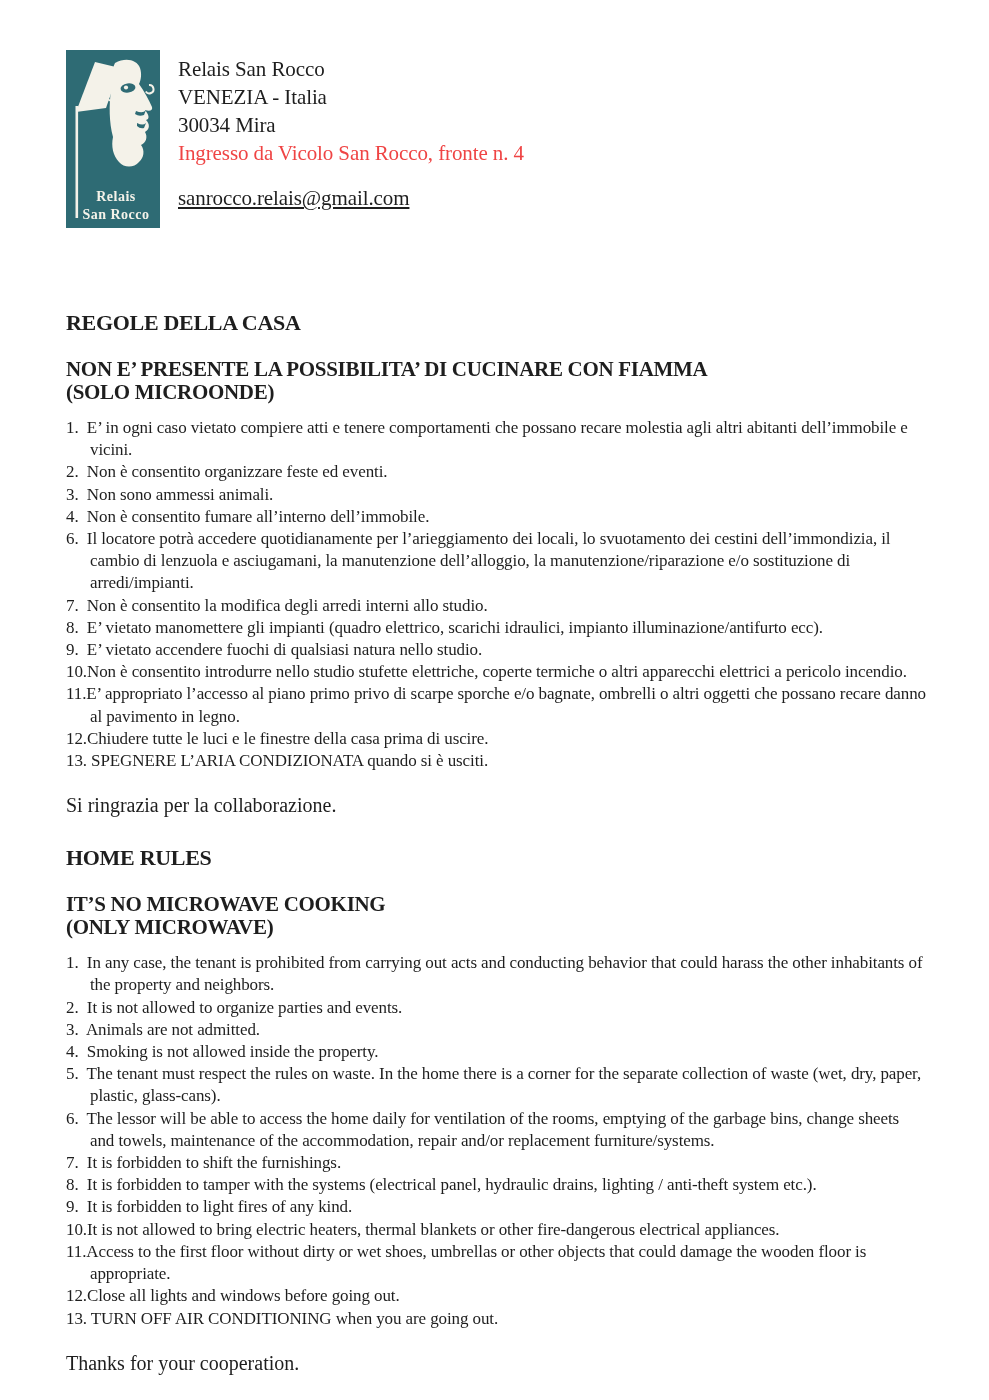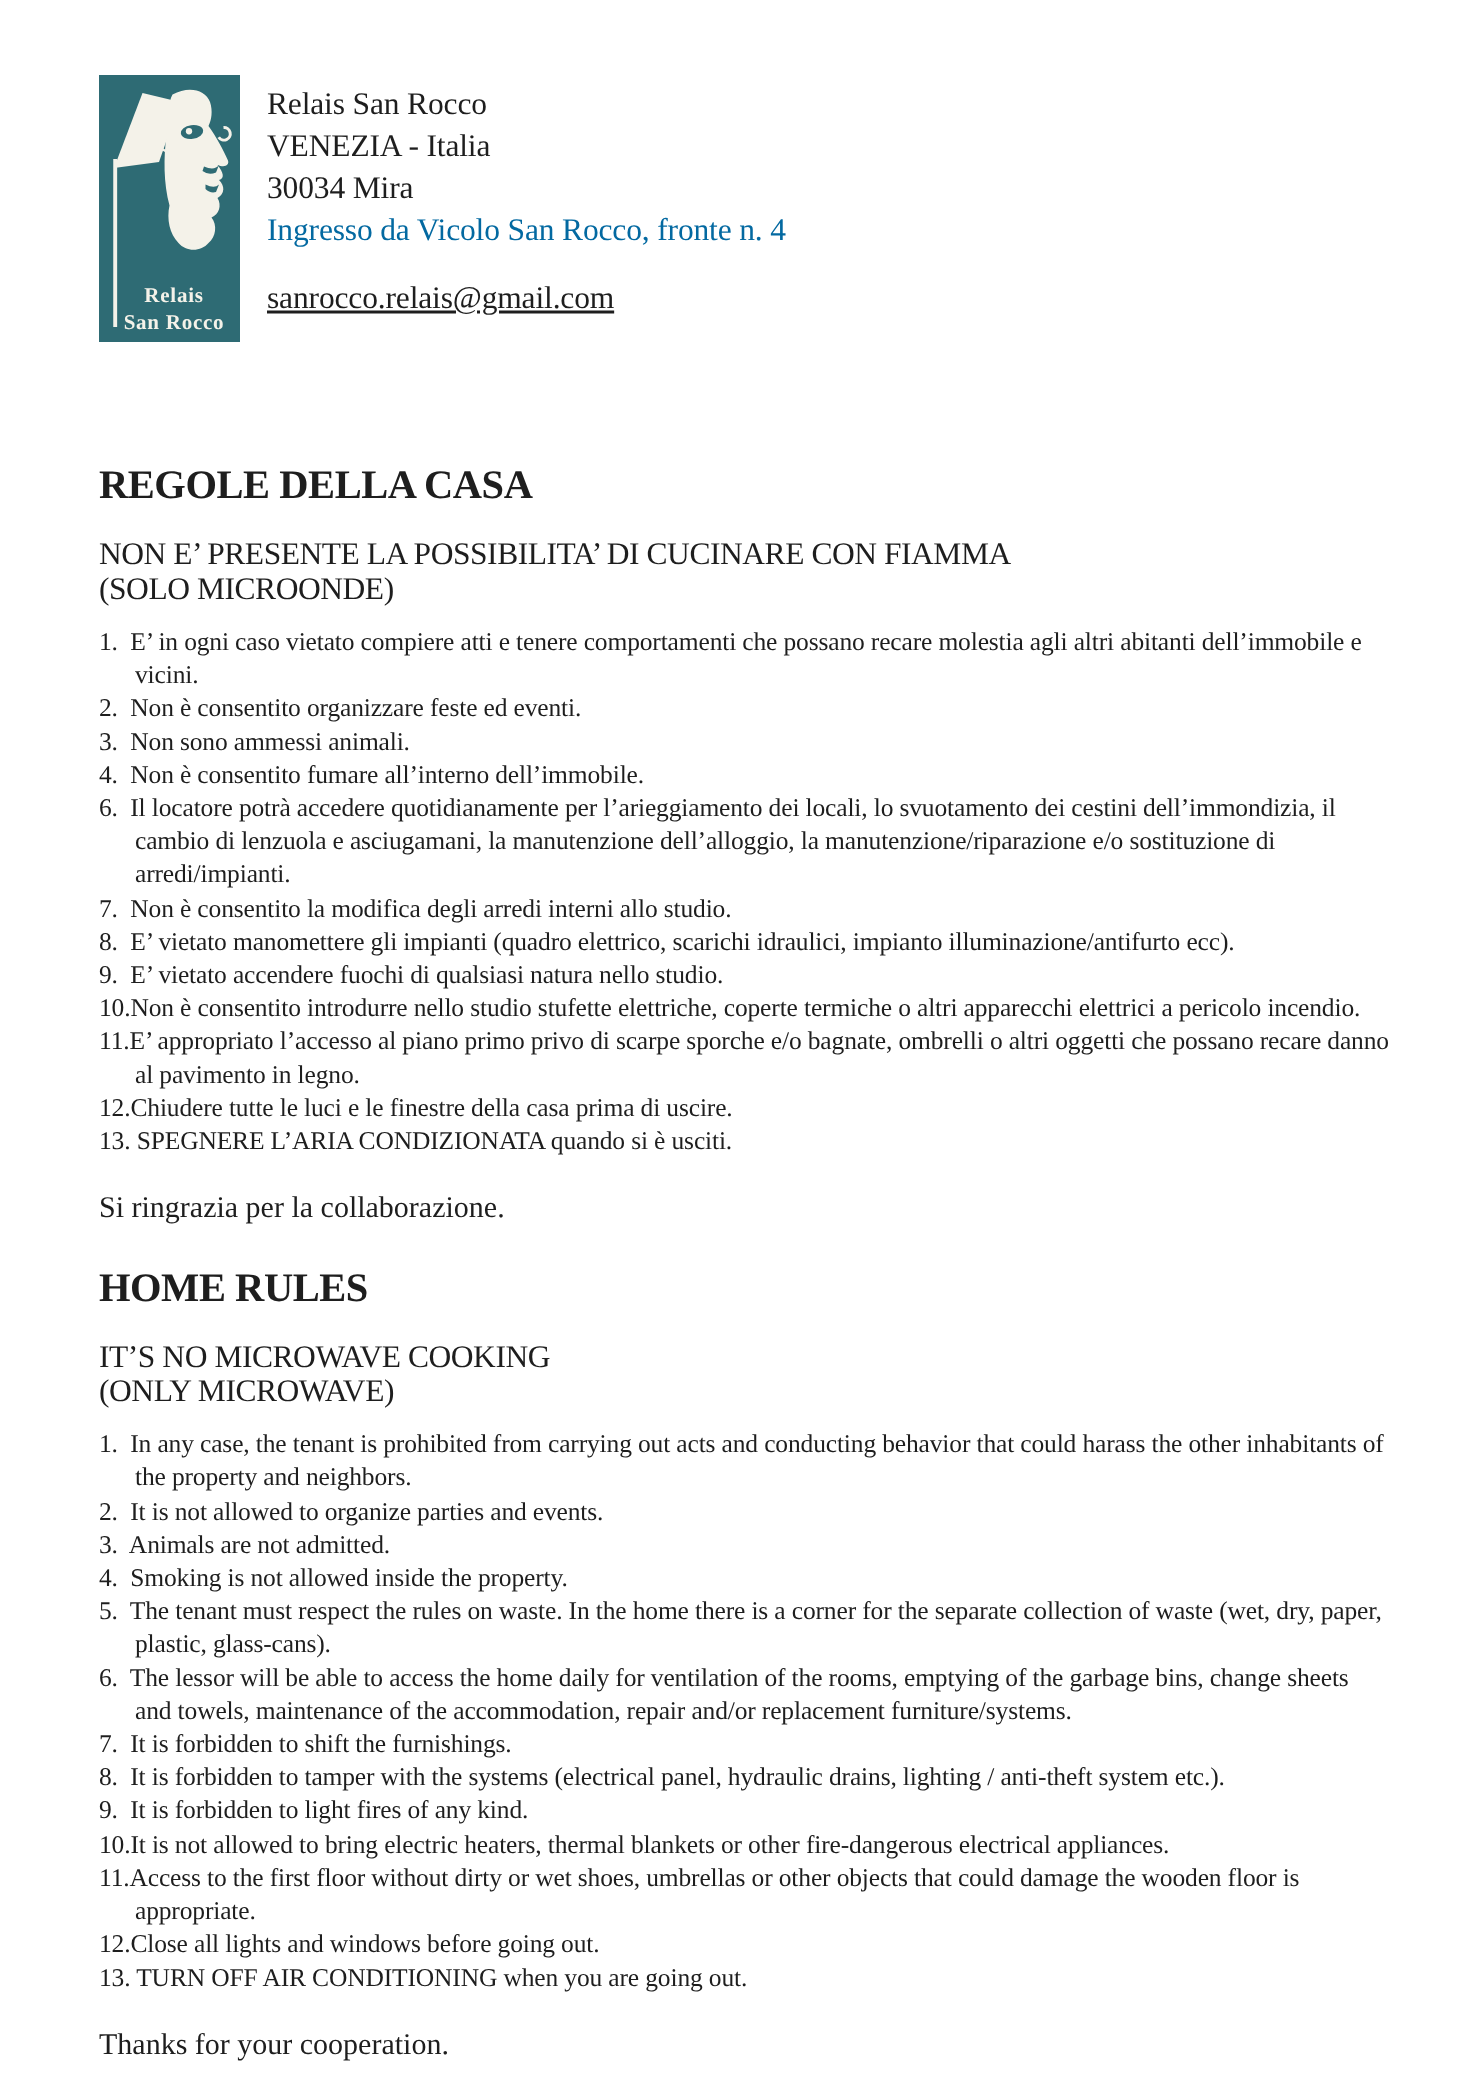--- a/index.html
+++ b/index.html
@@ -15,26 +15,26 @@
   
   .letterhead { display: flex; align-items: flex-start; gap: 18px; }
   .logo-box { width: 94px; height: 218px; flex: none; text-align: right; }
   .contact { padding-top: 11px; font-size: 21px; }
   .contact p { margin: 0 0 11px 0; line-height: 17px; letter-spacing: -0.1px; }
   .accent-red { color: #d63a2b; }
   .email { margin-top: 28px !important; text-decoration: underline; cursor: pointer; }
 
   
   .section-title {
-    font-size: 27px; font-weight: 700; letter-spacing: -0.3px;
+    font-size: 22px; font-weight: 700; letter-spacing: -0.3px;
     margin: 44px 0 0 0; line-height: 22px;
   }
   .section-title.english { margin-top: 31px; }
   .section-subtitle {
-    font-size: 21px; font-weight: 400; letter-spacing: -0.3px;
+    font-size: 21px; font-weight: 700; letter-spacing: -0.3px;
     margin: 24px 0 0 0; line-height: 23px;
   }
 
   
   .rules {
     list-style: none; margin: 13px 0 0 0; padding: 0;
     font-size: 17px; line-height: 22.2px; letter-spacing: -0.1px;
     max-width: 861px;
   }
   .rules li {
@@ -84,21 +84,21 @@
         <path d="M71,73 q6,3 9,0 l-2,5 q-4,1 -7,-2 z" fill="#2e6b74"></path>
 
         <text x="50" y="151" text-anchor="middle" font-size="14" letter-spacing="0.5" fill="#f4f2e9" class="logo-wordmark">Relais</text>
         <text x="50" y="169" text-anchor="middle" font-size="14" letter-spacing="0.5" fill="#f4f2e9" class="logo-wordmark">San Rocco</text>
       </svg>
     </div>
     <div class="contact">
       <p>Relais San Rocco</p>
       <p>VENEZIA - Italia</p>
       <p>30034 Mira</p>
-      <p class="accent-red" style="color: #0369a1;">Ingresso da Vicolo San Rocco, fronte n. 4</p>
+      <p class="accent-red" style="color: #ef4444;">Ingresso da Vicolo San Rocco, fronte n. 4</p>
       <p class="email">sanrocco.relais@gmail.com</p>
     </div>
   </header>
 
   <section>
     <h1 class="section-title">REGOLE DELLA CASA</h1>
     <h2 class="section-subtitle"><span>NON E’ PRESENTE LA POSSIBILITA’ DI CUCINARE CON FIAMMA</span><br><span>(SOLO MICROONDE)</span></h2>
     <ul class="rules">
         <li>1.  E’ in ogni caso vietato compiere atti e tenere comportamenti che possano recare molestia agli altri abitanti dell’immobile e vicini.</li>
         <li>2.  Non è consentito organizzare feste ed eventi.</li>

